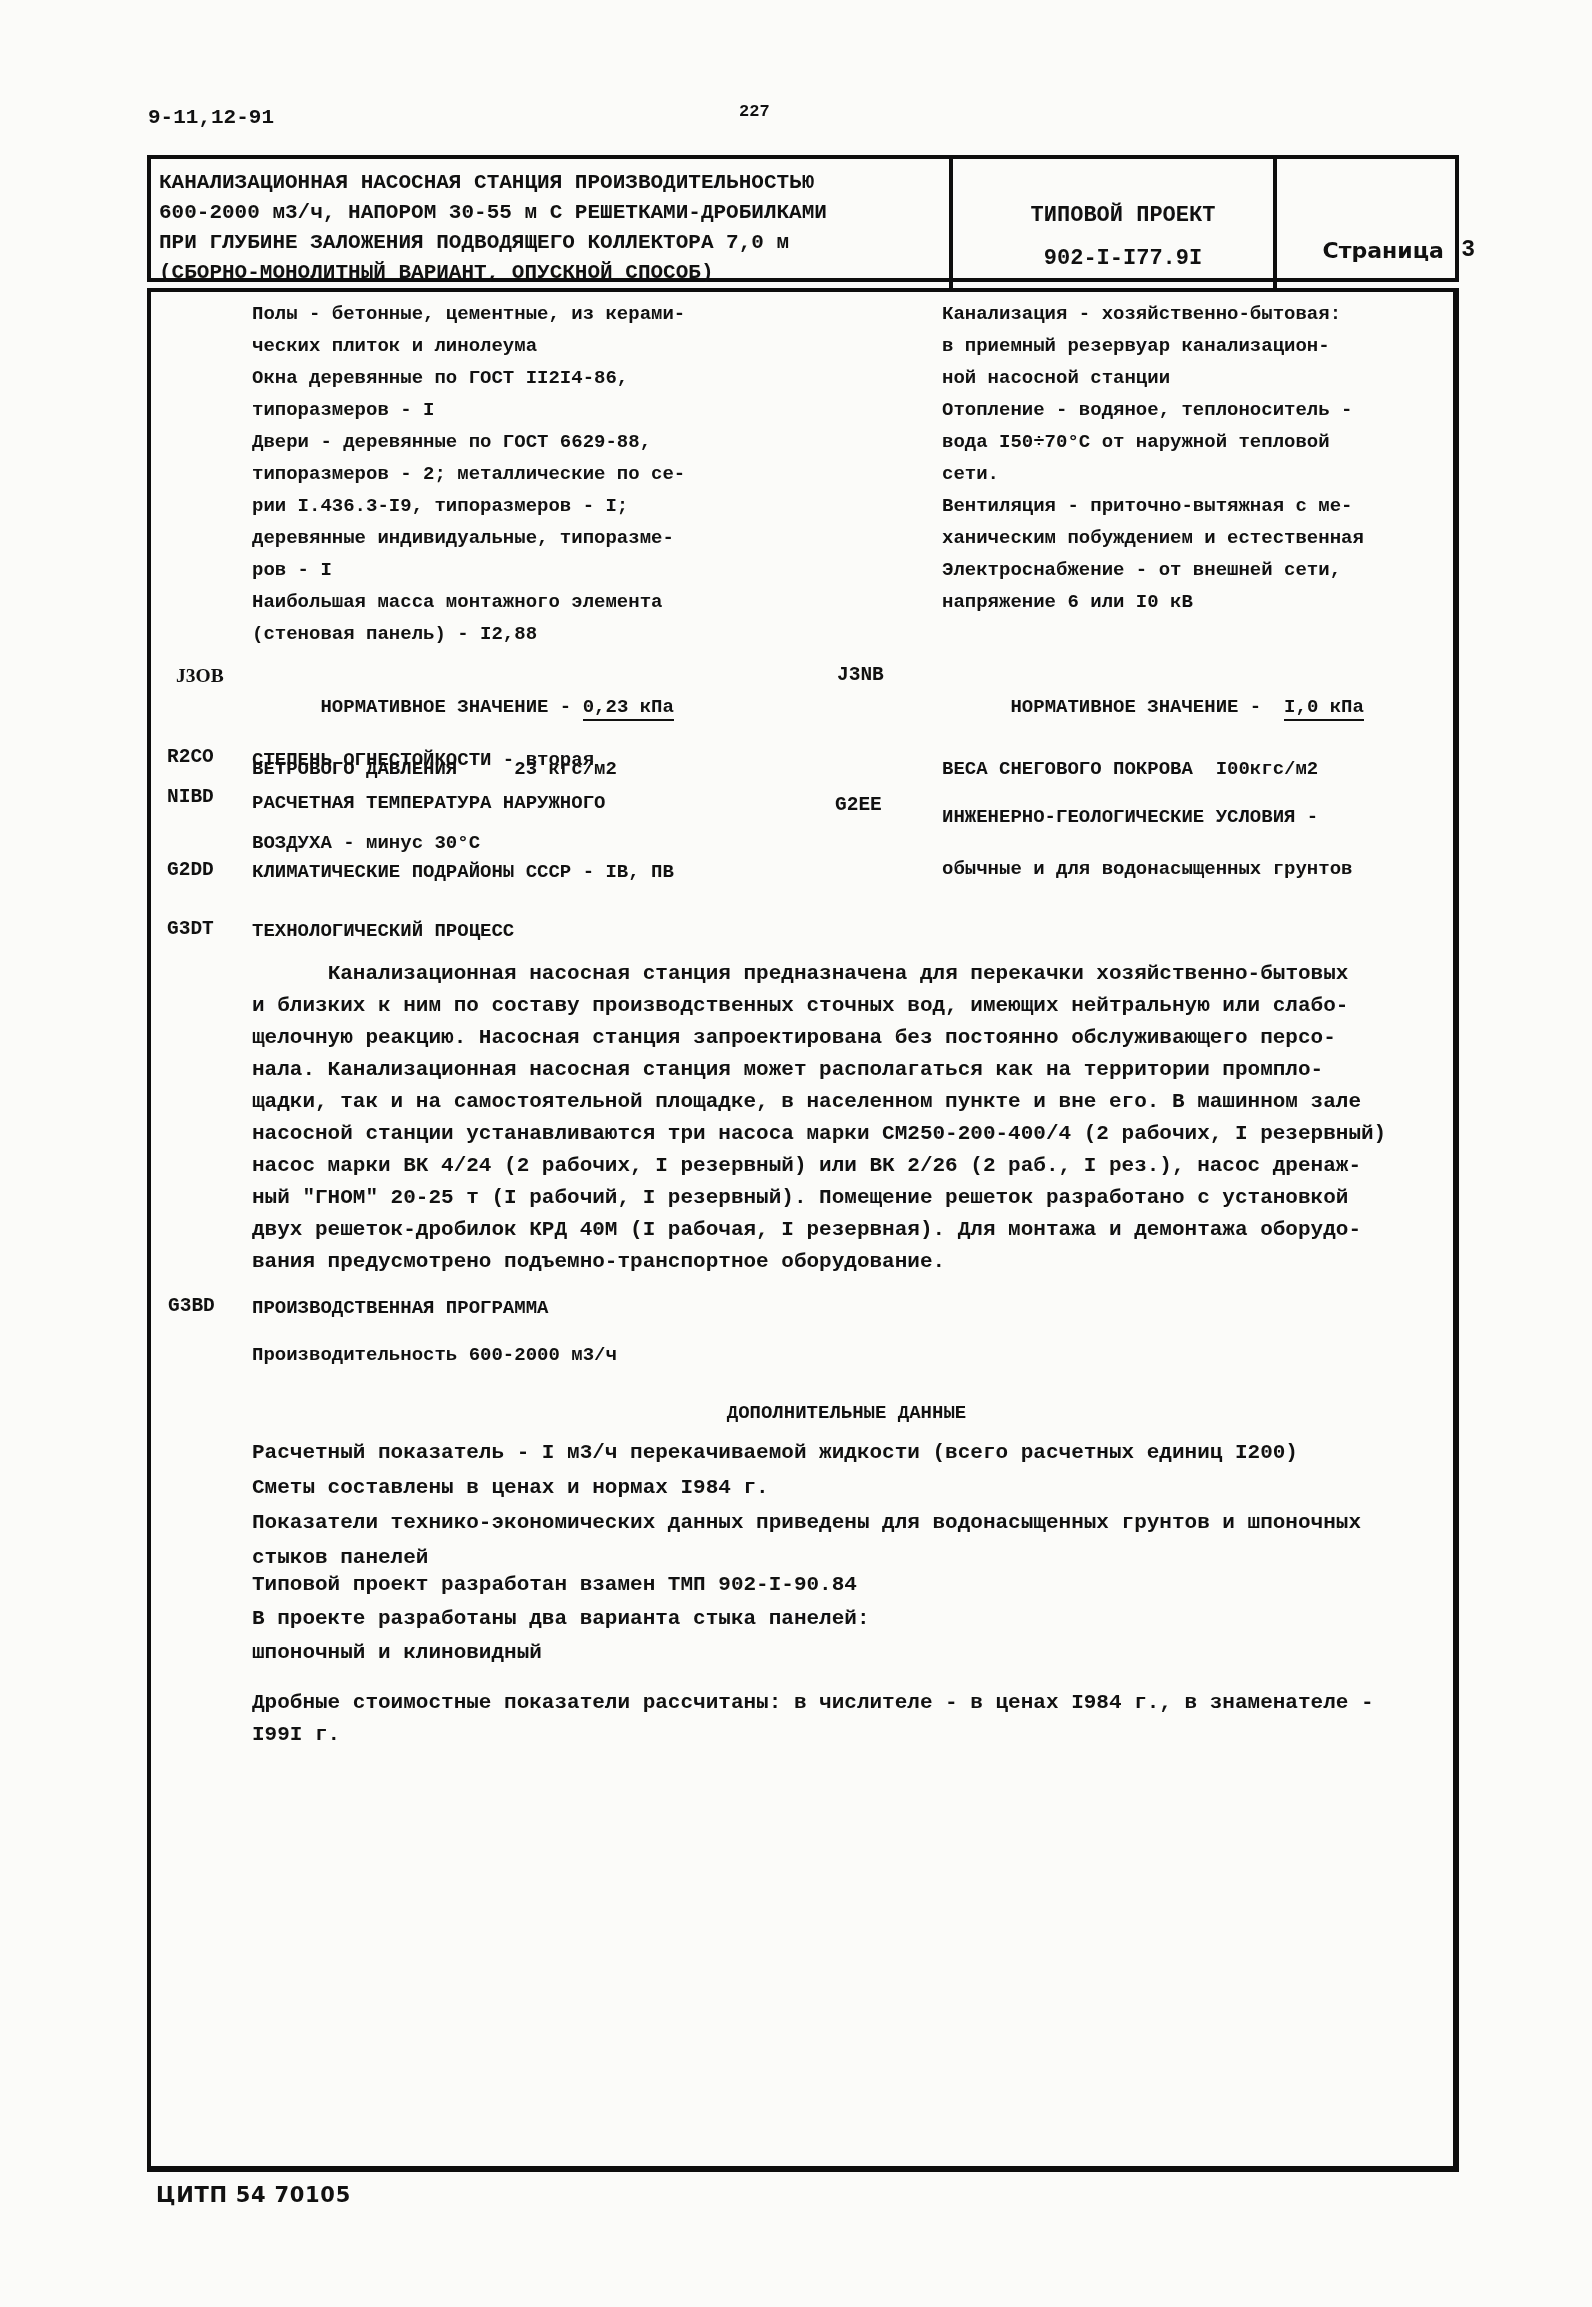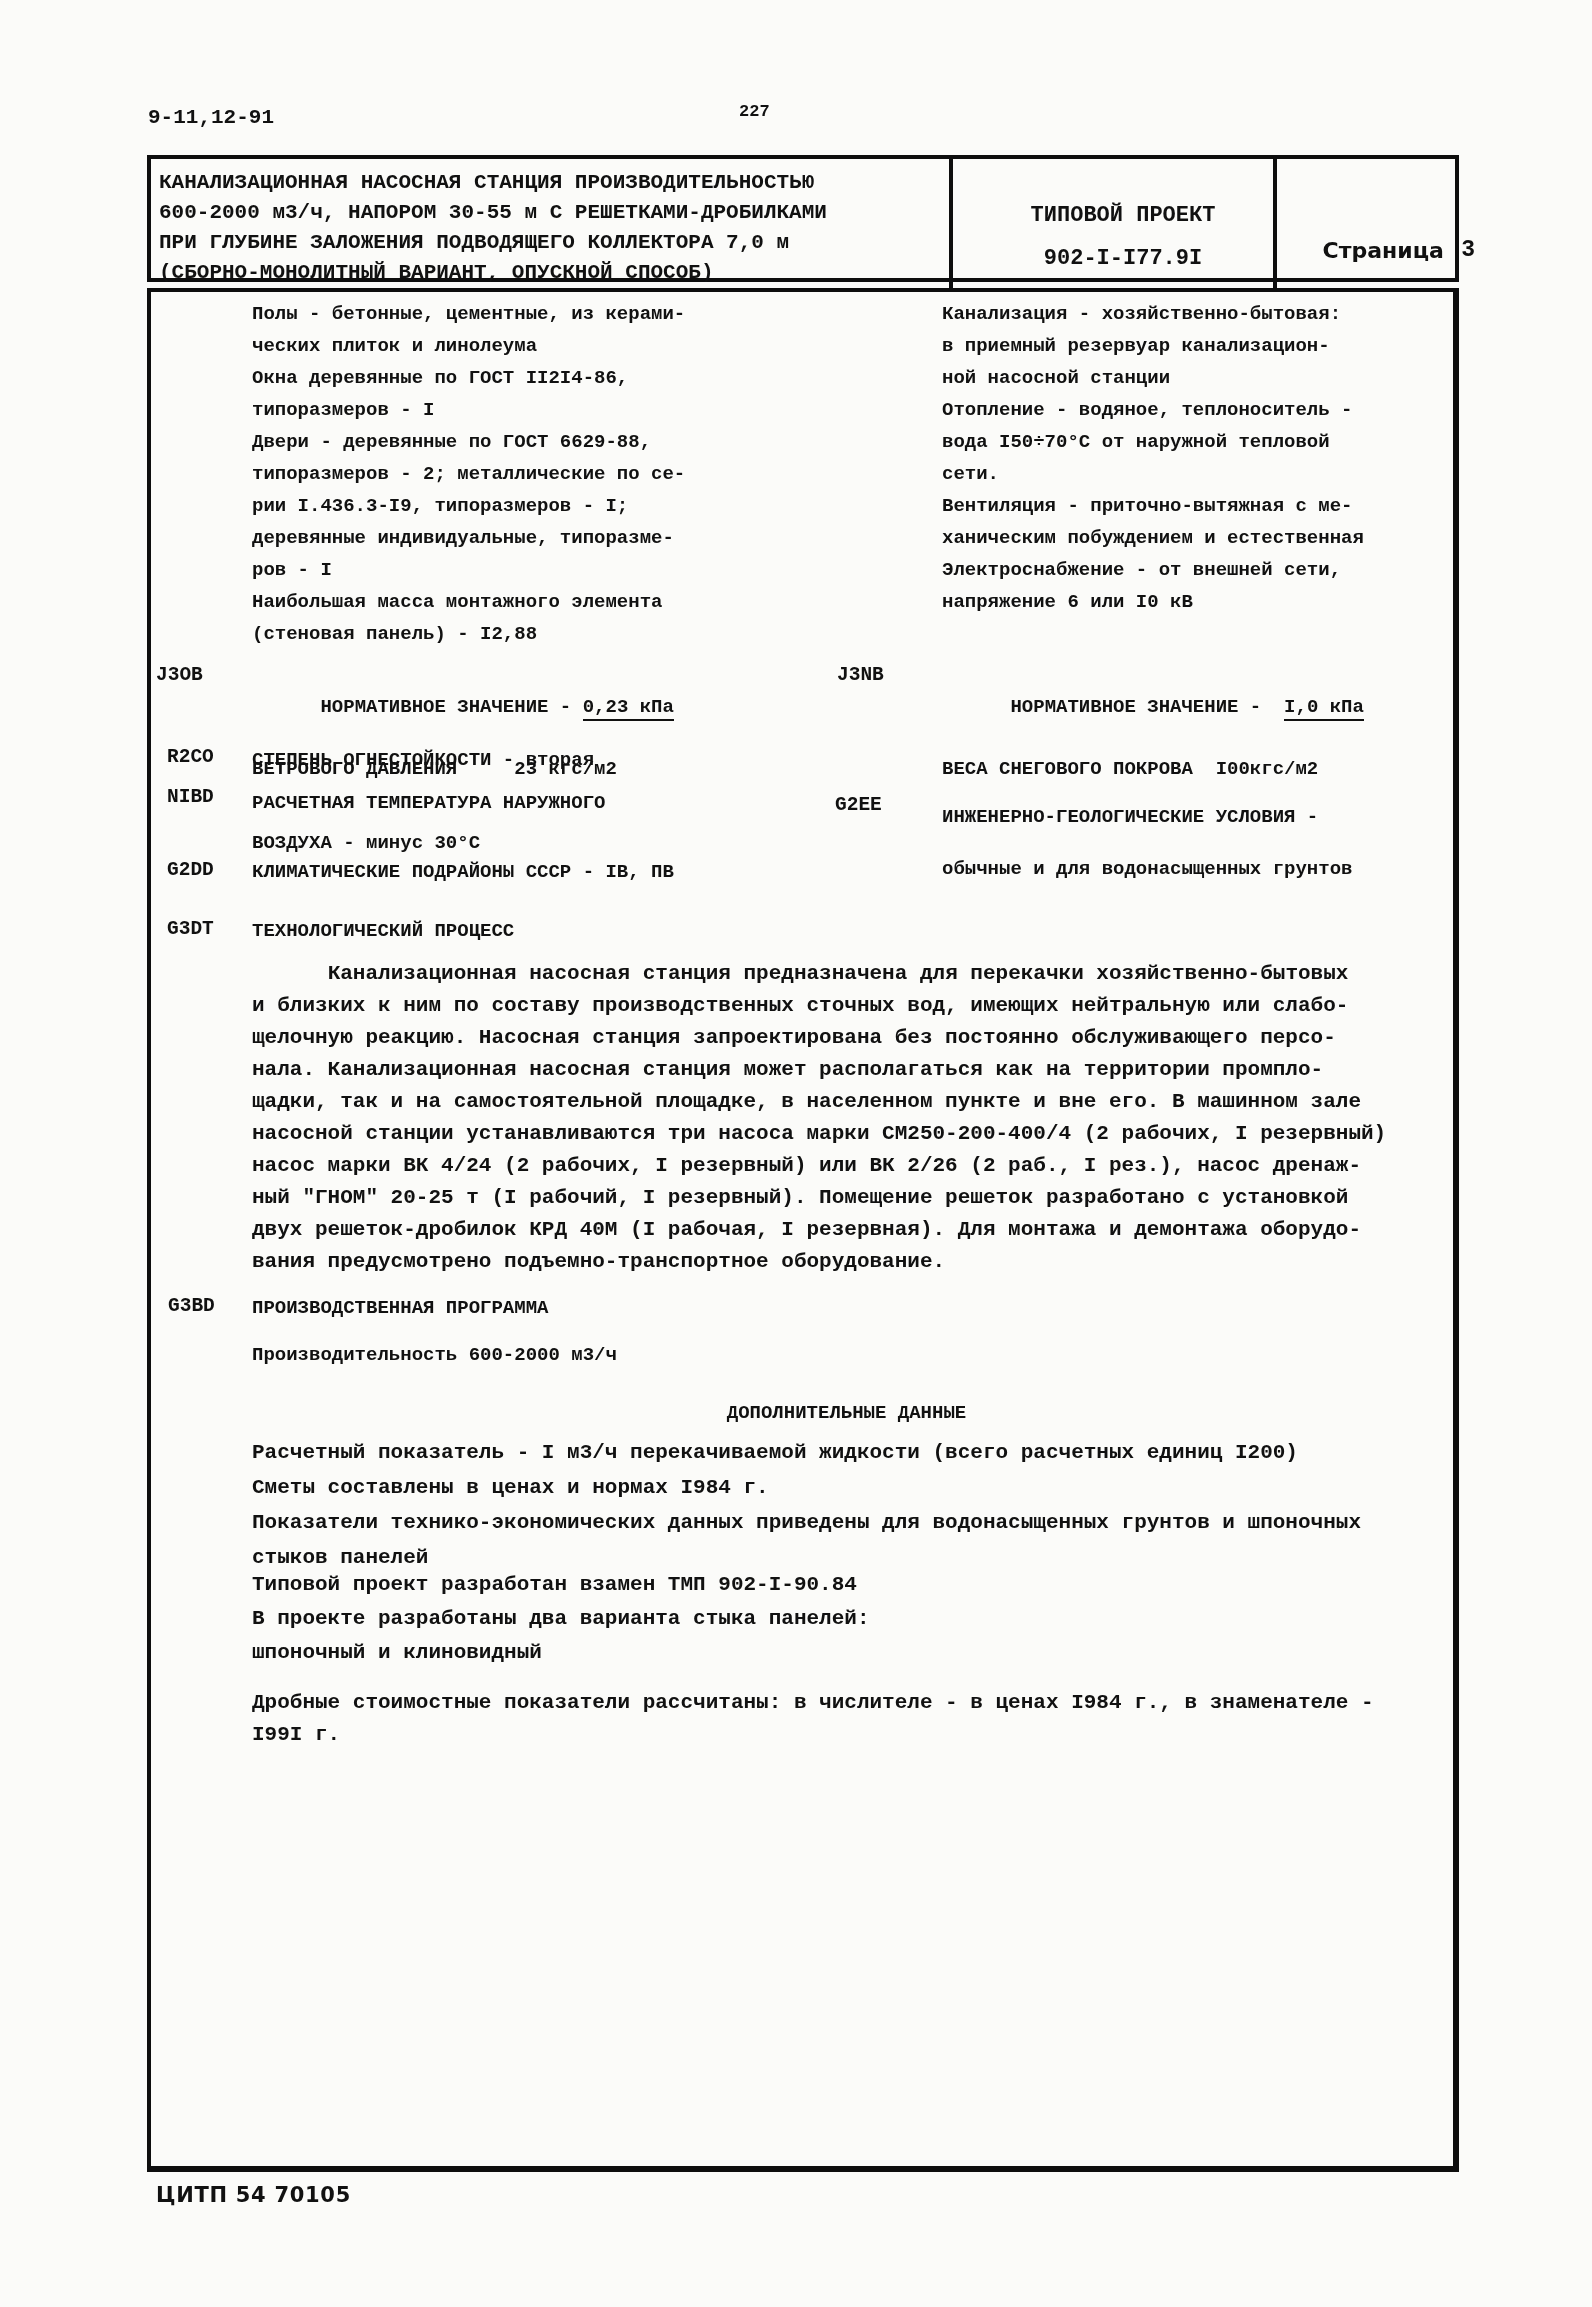--- a/index.html
+++ b/index.html
@@ -98,21 +98,21 @@
 в приемный резервуар канализацион-
 ной насосной станции
 Отопление - водяное, теплоноситель -
 вода I50÷70°С от наружной тепловой
 сети.
 Вентиляция - приточно-вытяжная с ме-
 ханическим побуждением и естественная
 Электроснабжение - от внешней сети,
 напряжение 6 или I0 кВ</div>
 
-  <div class="abs mono code-txt" style="left:156px;top:664px;">J3ОВ</div>
+  <div class="abs mono code-txt" style="left:176px;top:664px;font-family:Liberation Serif, serif;">J3ОВ</div>
   <div class="abs" style="left:252px;top:661px;">
     <div class="mono pre body-txt" style="line-height:31px;">
       <span>НОРМАТИВНОЕ ЗНАЧЕНИЕ - </span><span class="u-val">0,23 кПа</span>
     </div>
     <div class="mono pre body-txt" style="line-height:31px;">ВЕТРОВОГО ДАВЛЕНИЯ     23 кгс/м2</div>
   </div>
 
   <div class="abs mono code-txt" style="left:837px;top:664px;">J3NВ</div>
   <div class="abs" style="left:942px;top:661px;">
     <div class="mono pre body-txt" style="line-height:31px;">

